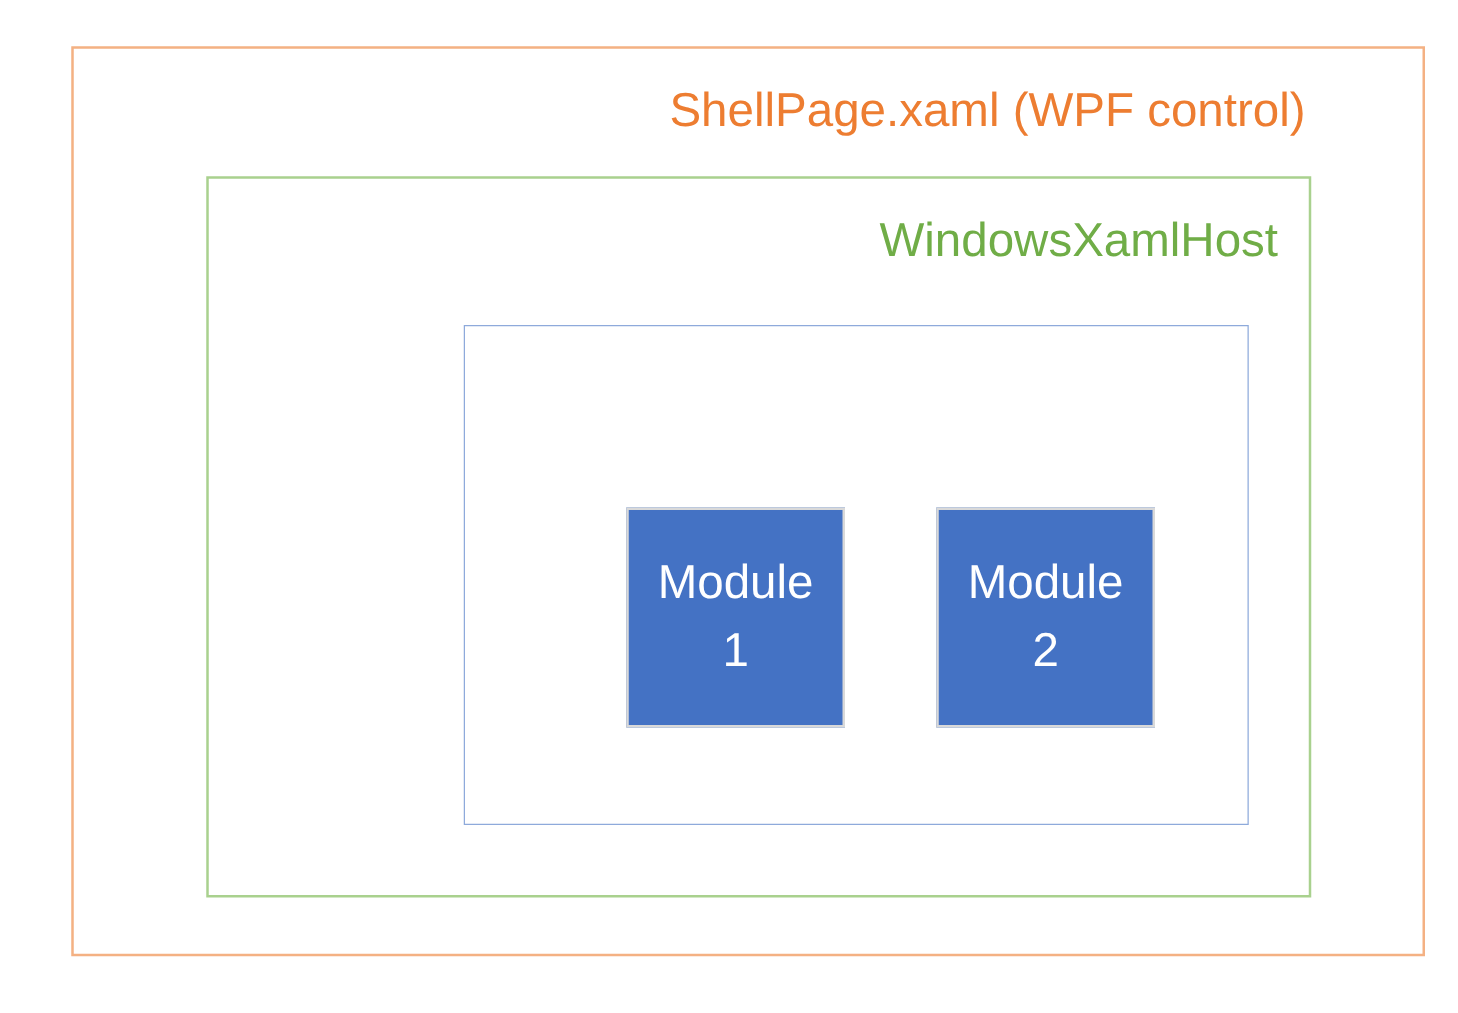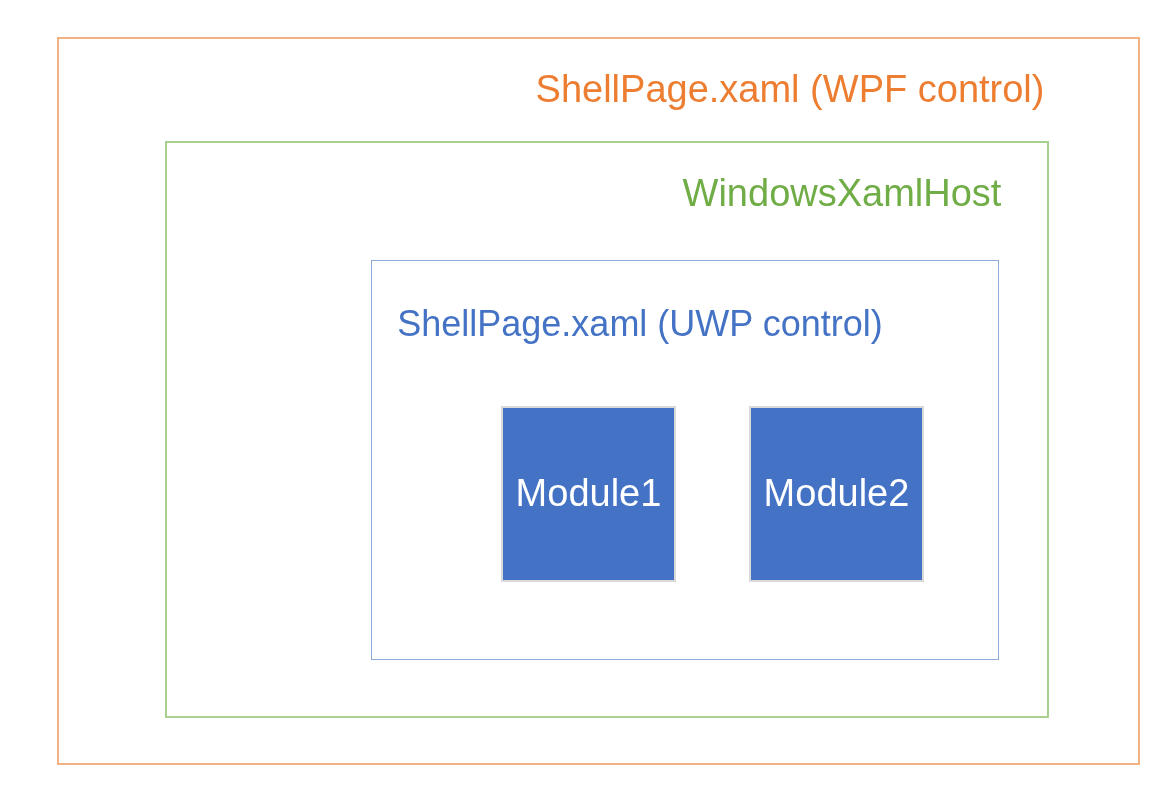--- a/index.html
+++ b/index.html
@@ -47,21 +47,21 @@
     white-space: nowrap;
   }
   .label-mainwindow {
     left: 430px;
     top: 68px;
     width: 720px;
     font-size: 38px;
     color: #ED7D31;
   }
   .label-xamlhost {
-    left: 592px;
+    left: 613px;
     top: 172px;
     width: 500px;
     font-size: 38px;
     color: #70AD47;
   }
   .label-shellpage {
     left: 390px;
     top: 303px;
     width: 500px;
     font-size: 36px;
@@ -69,21 +69,21 @@
   }
   .module-box {
     position: absolute;
     box-sizing: border-box;
     top: 406px;
     width: 175px;
     height: 176px;
     background: #4472C4;
     border: 2px solid #D9D9D9;
     display: flex;
-    flex-direction: row;
+    flex-direction: column;
     align-items: center;
     justify-content: center;
     color: #FFFFFF;
     font-size: 38px;
     line-height: 1.45;
   }
   .module-1 { left: 501px; }
   .module-2 { left: 749px; }
   .module-line {
     display: block;
@@ -98,21 +98,20 @@
   <div class="box box-mainwindow"></div>
 
   <div class="diagram-label label-mainwindow">ShellPage.xaml (WPF control)</div>
 
   <div class="box box-xamlhost"></div>
 
   <div class="diagram-label label-xamlhost">WindowsXamlHost</div>
 
   <div class="box box-shellpage"></div>
 
-  <div class="diagram-label label-shellpage">ShellPage.xaml (UWP control)</div>
 
   <div class="module-box module-1">
     <span class="module-line">Module</span>
     <span class="module-line">1</span>
   </div>
 
   <div class="module-box module-2">
     <span class="module-line">Module</span>
     <span class="module-line">2</span>
   </div>

